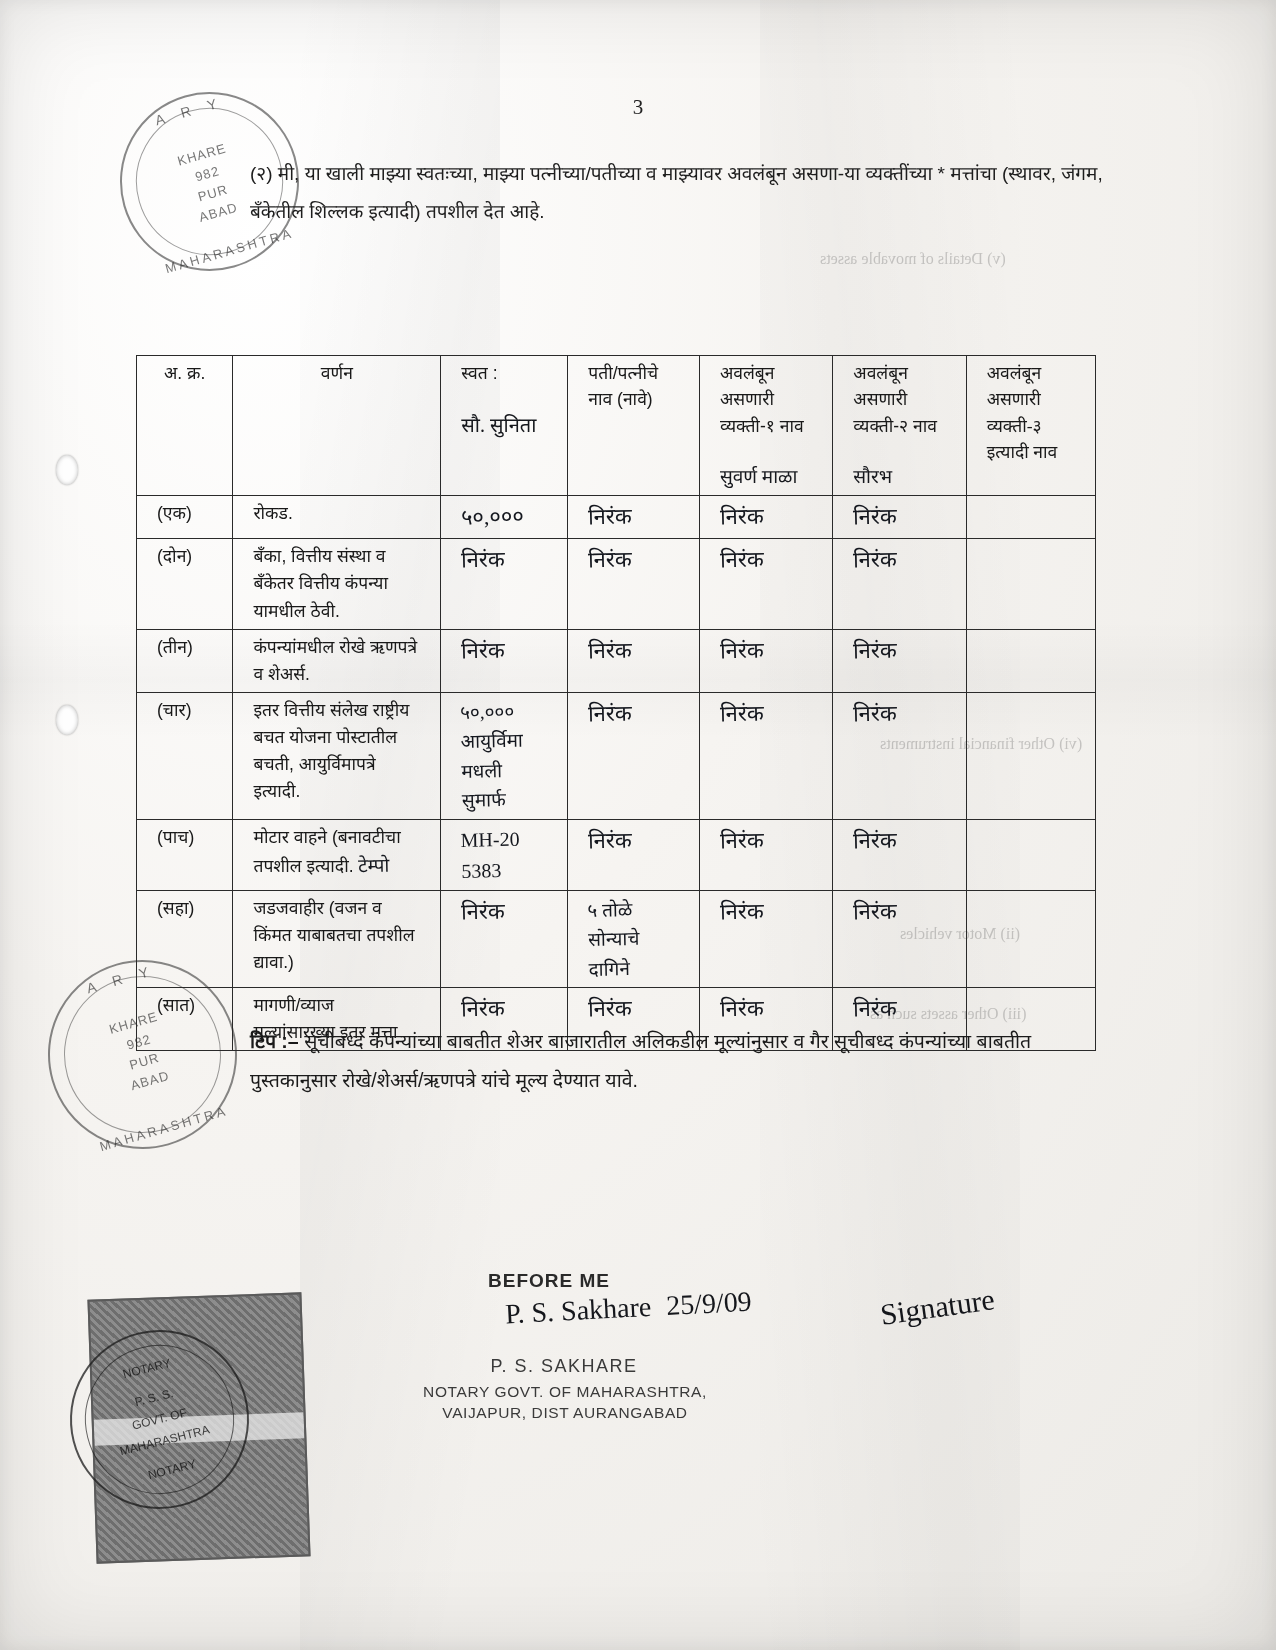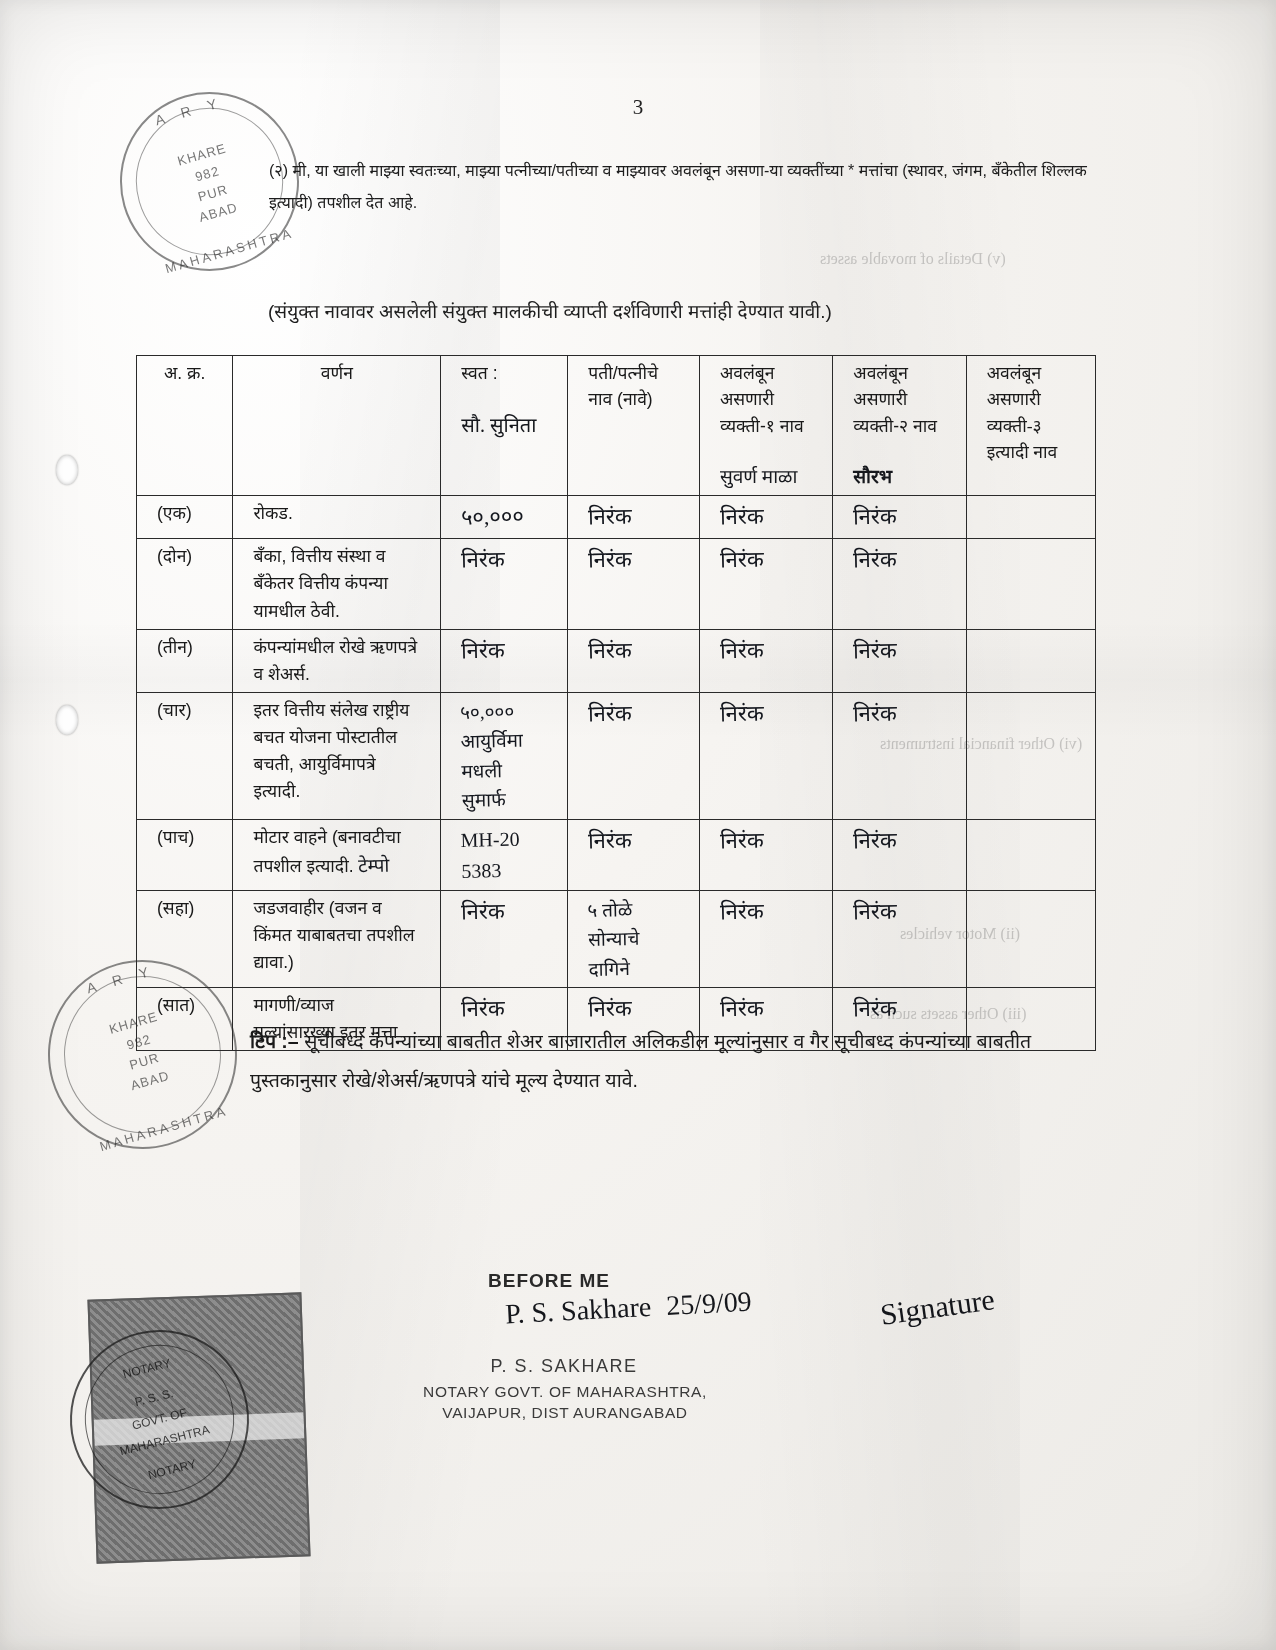--- a/index.html
+++ b/index.html
@@ -55,21 +55,21 @@
     color: #222;
     font-family: "Liberation Serif", serif;
   }
 
   .para {
     position: absolute;
     font-family: "Liberation Sans", sans-serif;
     color: #1d1d1d;
   }
 
-  .p-item2 { left: 250px; top: 155px; width: 860px; font-size: 16px; line-height: 2.0; margin-left: 19px; }
+  .p-item2 { left: 250px; top: 155px; width: 860px; font-size: 19px; line-height: 2.0; }
   .p-a     { left: 250px; top: 248px; width: 800px; font-size: 19.5px; }
   .p-note  { left: 268px; top: 298px; width: 840px; font-size: 19px; }
 
   
   table.assets {
     position: absolute;
     left: 136px;
     top: 355px;
     width: 960px;
     border-collapse: collapse;
@@ -308,41 +308,40 @@
     <div class="inner"></div>
     <div class="seal-arc-top">A R Y</div>
     <div class="txt seal-l1">KHARE</div>
     <div class="txt seal-l2">982</div>
     <div class="txt seal-l3">PUR</div>
     <div class="txt seal-l4">ABAD</div>
     <div class="seal-arc-bottom">MAHARASHTRA</div>
   </div>
 
   <div class="para p-item2">(२)  मी, या खाली माझ्या स्वतःच्या, माझ्या पत्नीच्या/पतीच्या व माझ्यावर अवलंबून असणा-या व्यक्तींच्या * मत्तांचा (स्थावर, जंगम, बँकेतील शिल्लक इत्यादी) तपशील देत आहे.</div>
-  <div class="para p-note">(संयुक्त नावावर असलेली संयुक्त मालकीची व्याप्ती दर्शविणारी मत्तांही देण्यात यावी.)</div>
 
   <table class="assets">
     <thead>
       <tr class="row-h1">
         <td class="col-sr hdr-center">अ. क्र.</td>
         <td class="col-desc hdr-center">वर्णन</td>
         <td class="col-self">
           <span>स्वत :</span><br>
           <span class="hand-ink" style="font-size:20px;">सौ. सुनिता</span>
         </td>
         <td class="col-sp">
           <span>पती/पत्नीचे नाव (नावे)</span>
         </td>
         <td class="col-d1">
           <span>अवलंबून असणारी व्यक्ती-१ नाव</span>
           <span class="hand-ink" style="font-size:19px;">सुवर्ण माळा</span>
         </td>
         <td class="col-d2">
           <span>अवलंबून असणारी व्यक्ती-२ नाव</span>
-          <span class="hand-ink" style="font-size:19px;font-weight:bold;">सौरभ</span>
+          <span class="hand-ink" style="font-size:19px;">सौरभ</span>
         </td>
         <td class="col-d3">अवलंबून असणारी व्यक्ती-३ इत्यादी नाव</td>
       </tr>
     </thead>
     <tbody>
       <tr>
         <td>(एक)</td>
         <td>रोकड.</td>
         <td><span class="cell-hand">५०,०००</span></td>
         <td><span class="cell-hand">निरंक</span></td>

